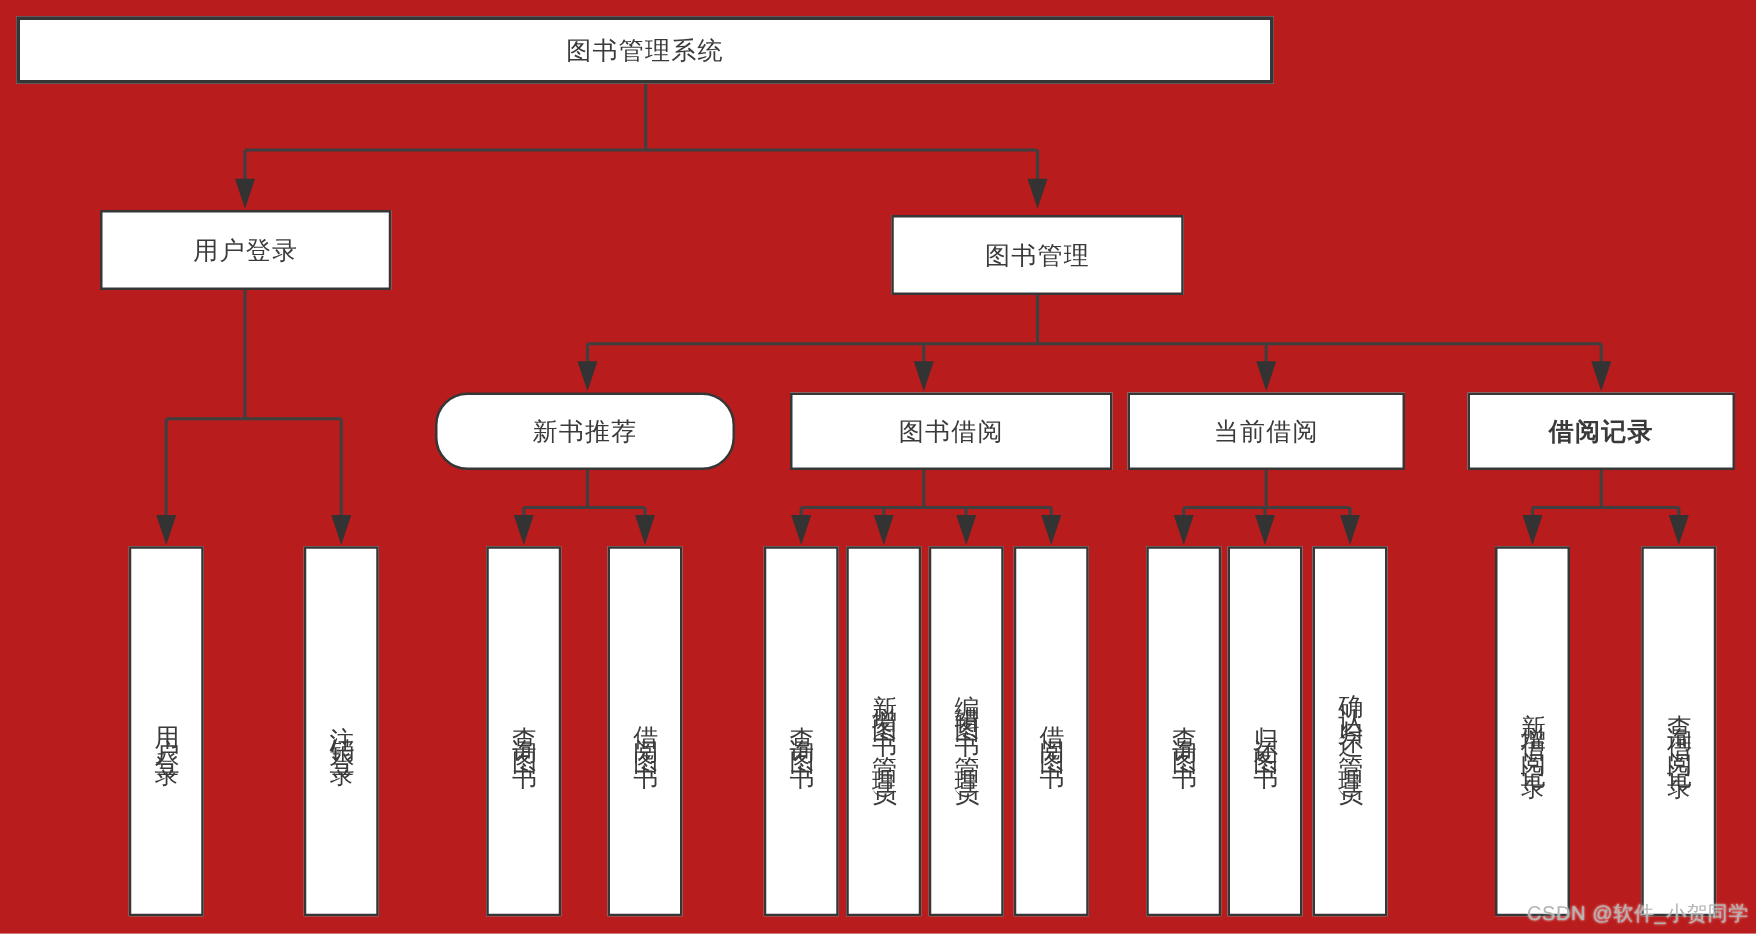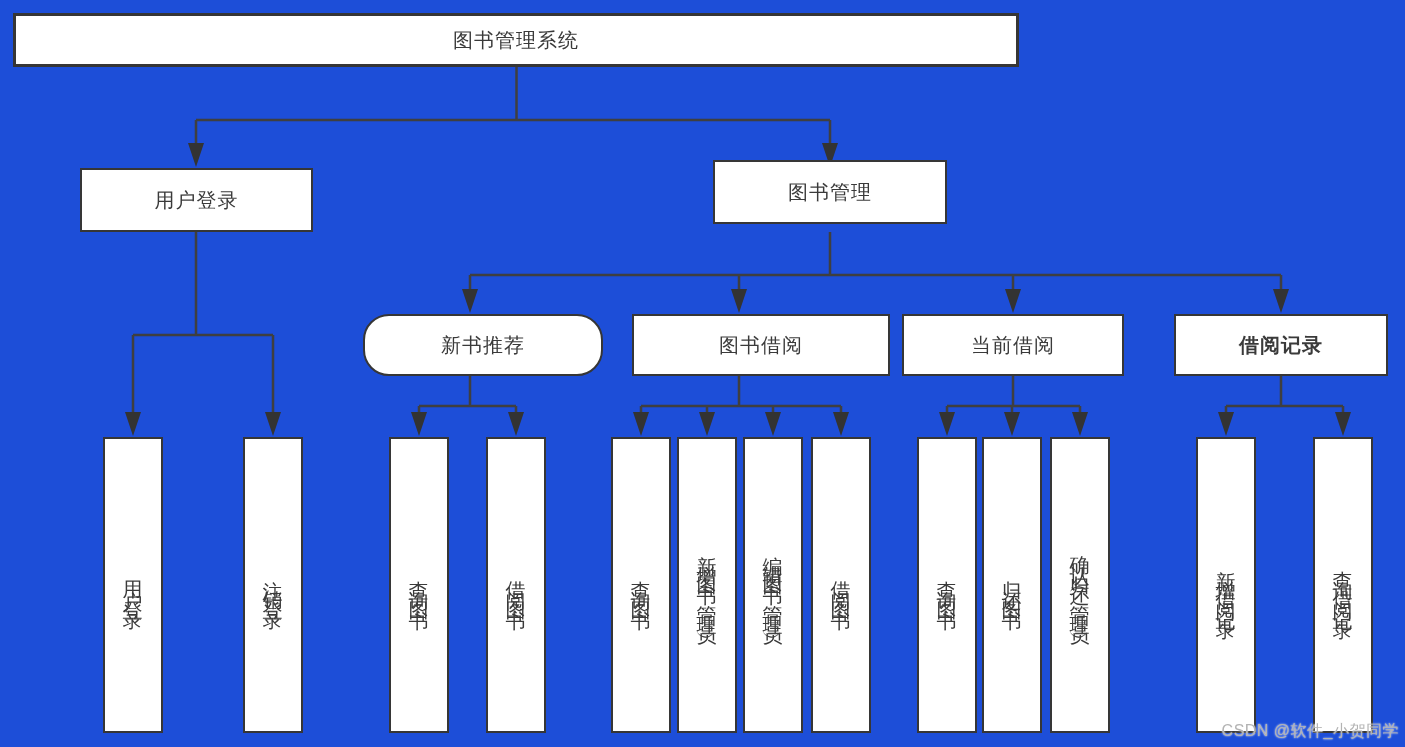--- a/index.html
+++ b/index.html
@@ -1,20 +1,20 @@
 <!DOCTYPE html>
 <html><head>
 <meta charset="utf-8">
 <style>
   html, body { margin: 0; padding: 0; background: #ffffff; }
   .canvas {
     position: relative;
     width: 1405px;
     height: 747px;
-    background: #1d4ed8;
+    background: #b91c1c;
     font-family: "Liberation Sans", sans-serif;
     overflow: hidden;
   }
   .connectors {
     position: absolute;
     left: 0; top: 0;
     width: 1405px; height: 747px;
     z-index: 1;
   }
   .node {
@@ -104,25 +104,25 @@
     </g>
   </svg>
 
   <div class="node root" style="left:13px; top:13px; width:1006px; height:54px;">
     <span class="hlabel">图书管理系统</span>
   </div>
 
   <div class="node" style="left:80px; top:168px; width:233px; height:64px;">
     <span class="hlabel">用户登录</span>
   </div>
-  <div class="node" style="left:713px; top:160px; width:234px; height:64px;">
+  <div class="node" style="left:713px; top:172px; width:234px; height:64px;">
     <span class="hlabel">图书管理</span>
   </div>
 
-  <div class="node" style="left:363px; top:314px; width:240px; height:62px;border-radius:26px;">
+  <div class="node" style="left:348px; top:314px; width:240px; height:62px;border-radius:26px;">
     <span class="hlabel">新书推荐</span>
   </div>
   <div class="node" style="left:632px; top:314px; width:258px; height:62px;">
     <span class="hlabel">图书借阅</span>
   </div>
   <div class="node" style="left:902px; top:314px; width:222px; height:62px;">
     <span class="hlabel">当前借阅</span>
   </div>
   <div class="node" style="left:1174px; top:314px; width:214px; height:62px;font-weight:bold;">
     <span class="hlabel">借阅记录</span>

